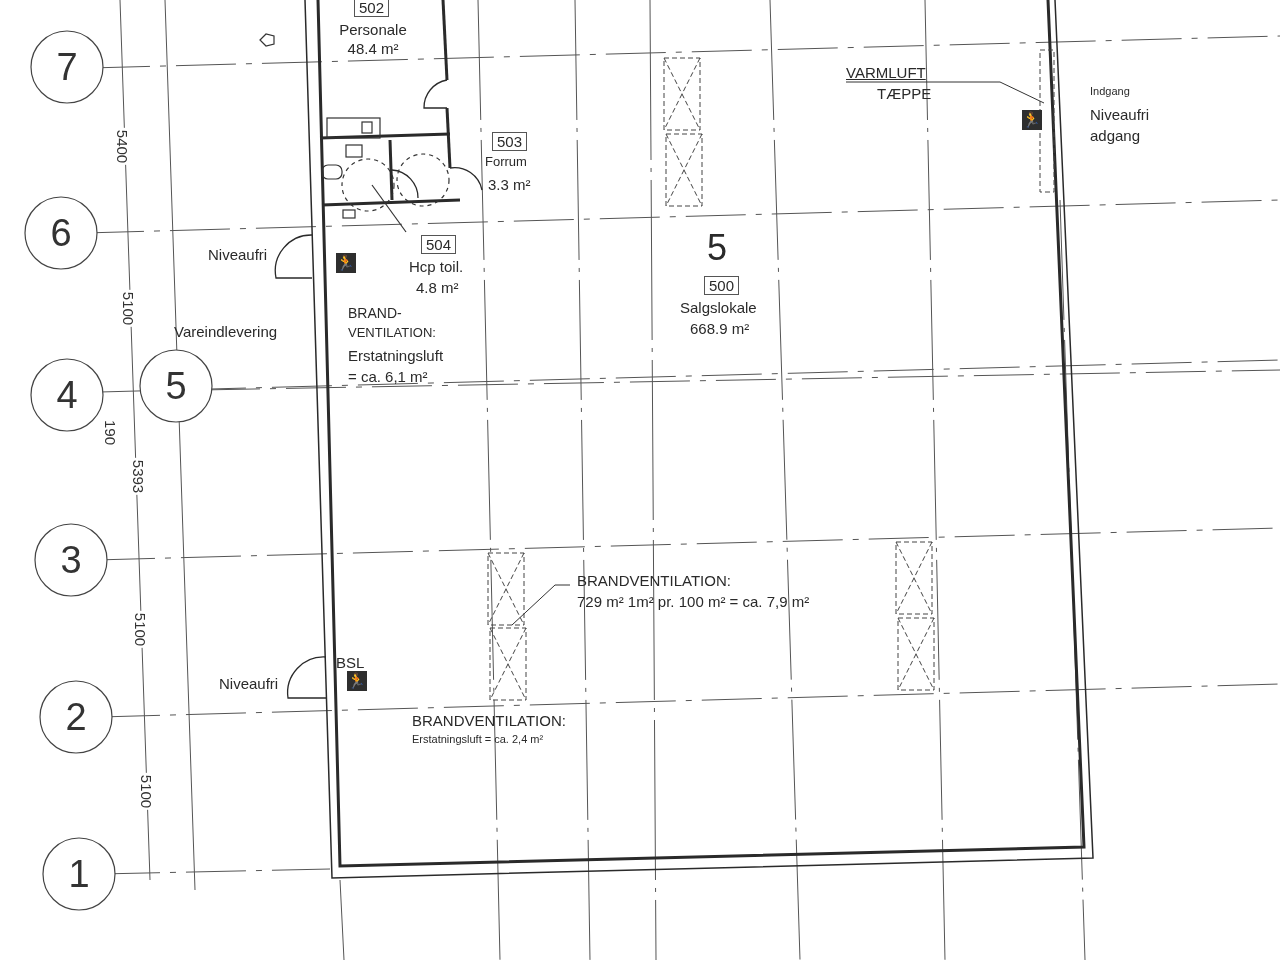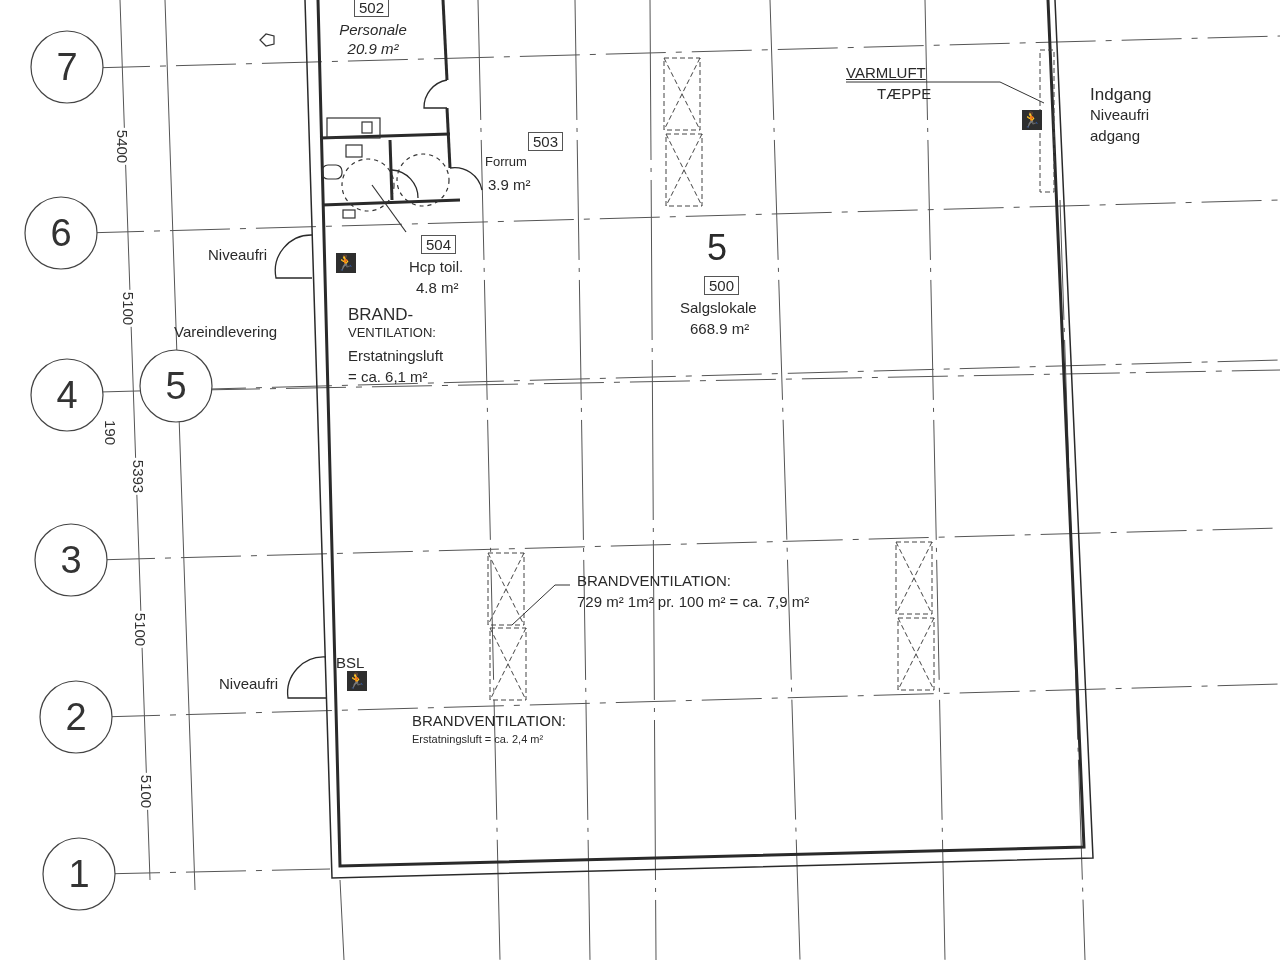--- a/index.html
+++ b/index.html
@@ -1,20 +1,20 @@
 <!DOCTYPE html>
 <html><head>
   <meta charset="utf-8">
   <style>
     html, body { margin: 0; padding: 0; background: #ffffff; }
     body { width: 1280px; height: 960px; overflow: hidden; position: relative; font-family: "Liberation Sans", sans-serif; color: #2a2a2a; }
     #plan { position: absolute; left: 0; top: 0; width: 1280px; height: 960px; }
     .t { position: absolute; white-space: nowrap; font-family: "Liberation Sans", sans-serif; color: #2a2a2a; line-height: 1.15; }
     .room-no { position: absolute; border: 1.3px solid #555; padding: 0 4px; font-size: 15px; line-height: 17px; background: #fff; }
-    .center { text-align: center; font-style: italic; }
+    .center { text-align: center; }
     .axis-label { position: absolute; width: 60px; height: 60px; text-align: center; line-height: 60px; font-size: 38px; color: #333; }
     .dim { position: absolute; font-size: 15px; color: #333; transform-origin: center; transform: rotate(90deg); background: #fff; padding: 0 2px; }
     .exit-sign { position: absolute; width: 20px; height: 20px; background: #2e2e2e; color: #fff; font-size: 15px; line-height: 20px; text-align: center; }
     .zone-no { position: absolute; font-size: 36px; color: #2a2a2a; }
   </style>
 </head>
 <body>
 
 <svg id="plan" viewBox="0 0 1280 960" xmlns="http://www.w3.org/2000/svg">
   <g stroke="#555" stroke-width="1" fill="none">
@@ -124,48 +124,48 @@
 
 <div class="dim" style="left:104px;top:138px;">5400</div>
 <div class="dim" style="left:110px;top:300px;">5100</div>
 <div class="dim" style="left:96px;top:424px;">190</div>
 <div class="dim" style="left:120px;top:468px;">5393</div>
 <div class="dim" style="left:122px;top:621px;">5100</div>
 <div class="dim" style="left:128px;top:783px;">5100</div>
 
 <div class="room-no" style="left:354px;top:-2px;">502</div>
 <div class="t center" style="left:326px;top:21px;width:94px;font-size:15px;">Personale</div>
-<div class="t center" style="left:326px;top:40px;width:94px;font-size:15px;">20.9 m²</div>
+<div class="t center" style="left:326px;top:40px;width:94px;font-size:15px;">48.4 m²</div>
 
-<div class="room-no" style="left:492px;top:132px;margin-left:36px;">503</div>
+<div class="room-no" style="left:492px;top:132px;">503</div>
 <div class="t" style="left:485px;top:155px;font-size:13px;">Forrum</div>
-<div class="t" style="left:488px;top:176px;font-size:15px;">3.9 m²</div>
+<div class="t" style="left:488px;top:176px;font-size:15px;">3.3 m²</div>
 
 <div class="room-no" style="left:421px;top:235px;">504</div>
 <div class="t" style="left:409px;top:258px;font-size:15px;">Hcp toil.</div>
 <div class="t" style="left:416px;top:279px;font-size:15px;">4.8 m²</div>
 
 <div class="zone-no" style="left:707px;top:227px;">5</div>
 <div class="room-no" style="left:704px;top:276px;">500</div>
 <div class="t" style="left:680px;top:299px;font-size:15px;">Salgslokale</div>
 <div class="t" style="left:690px;top:320px;font-size:15px;">668.9 m²</div>
 
 <div class="t" style="left:846px;top:64px;font-size:15px;text-decoration:underline;">VARMLUFT</div>
 <div class="t" style="left:877px;top:85px;font-size:15px;">TÆPPE</div>
 
-<div class="t" style="left:1090px;top:85px;font-size:17px;">Indgang</div>
+<div class="t" style="left:1090px;top:85px;font-size:11px;">Indgang</div>
 <div class="t" style="left:1090px;top:106px;font-size:15px;">Niveaufri</div>
 <div class="t" style="left:1090px;top:127px;font-size:15px;">adgang</div>
 
 <div class="t" style="left:208px;top:246px;font-size:15px;">Niveaufri</div>
 <div class="t" style="left:219px;top:675px;font-size:15px;">Niveaufri</div>
 <div class="t" style="left:174px;top:323px;font-size:15px;">Vareindlevering</div>
 <div class="t" style="left:336px;top:654px;font-size:15px;">BSL</div>
 
-<div class="t" style="left:348px;top:305px;font-size:17px;">BRAND-</div>
+<div class="t" style="left:348px;top:305px;font-size:14px;">BRAND-</div>
 <div class="t" style="left:348px;top:326px;font-size:13px;">VENTILATION:</div>
 <div class="t" style="left:348px;top:347px;font-size:15px;">Erstatningsluft</div>
 <div class="t" style="left:348px;top:368px;font-size:15px;">= ca. 6,1 m²</div>
 
 <div class="t" style="left:577px;top:572px;font-size:15px;">BRANDVENTILATION:</div>
 <div class="t" style="left:577px;top:593px;font-size:15px;">729 m² 1m² pr. 100 m² = ca. 7,9 m²</div>
 
 <div class="t" style="left:412px;top:712px;font-size:15px;">BRANDVENTILATION:</div>
 <div class="t" style="left:412px;top:733px;font-size:11px;text-align:center;">Erstatningsluft = ca. 2,4 m²</div>
 

